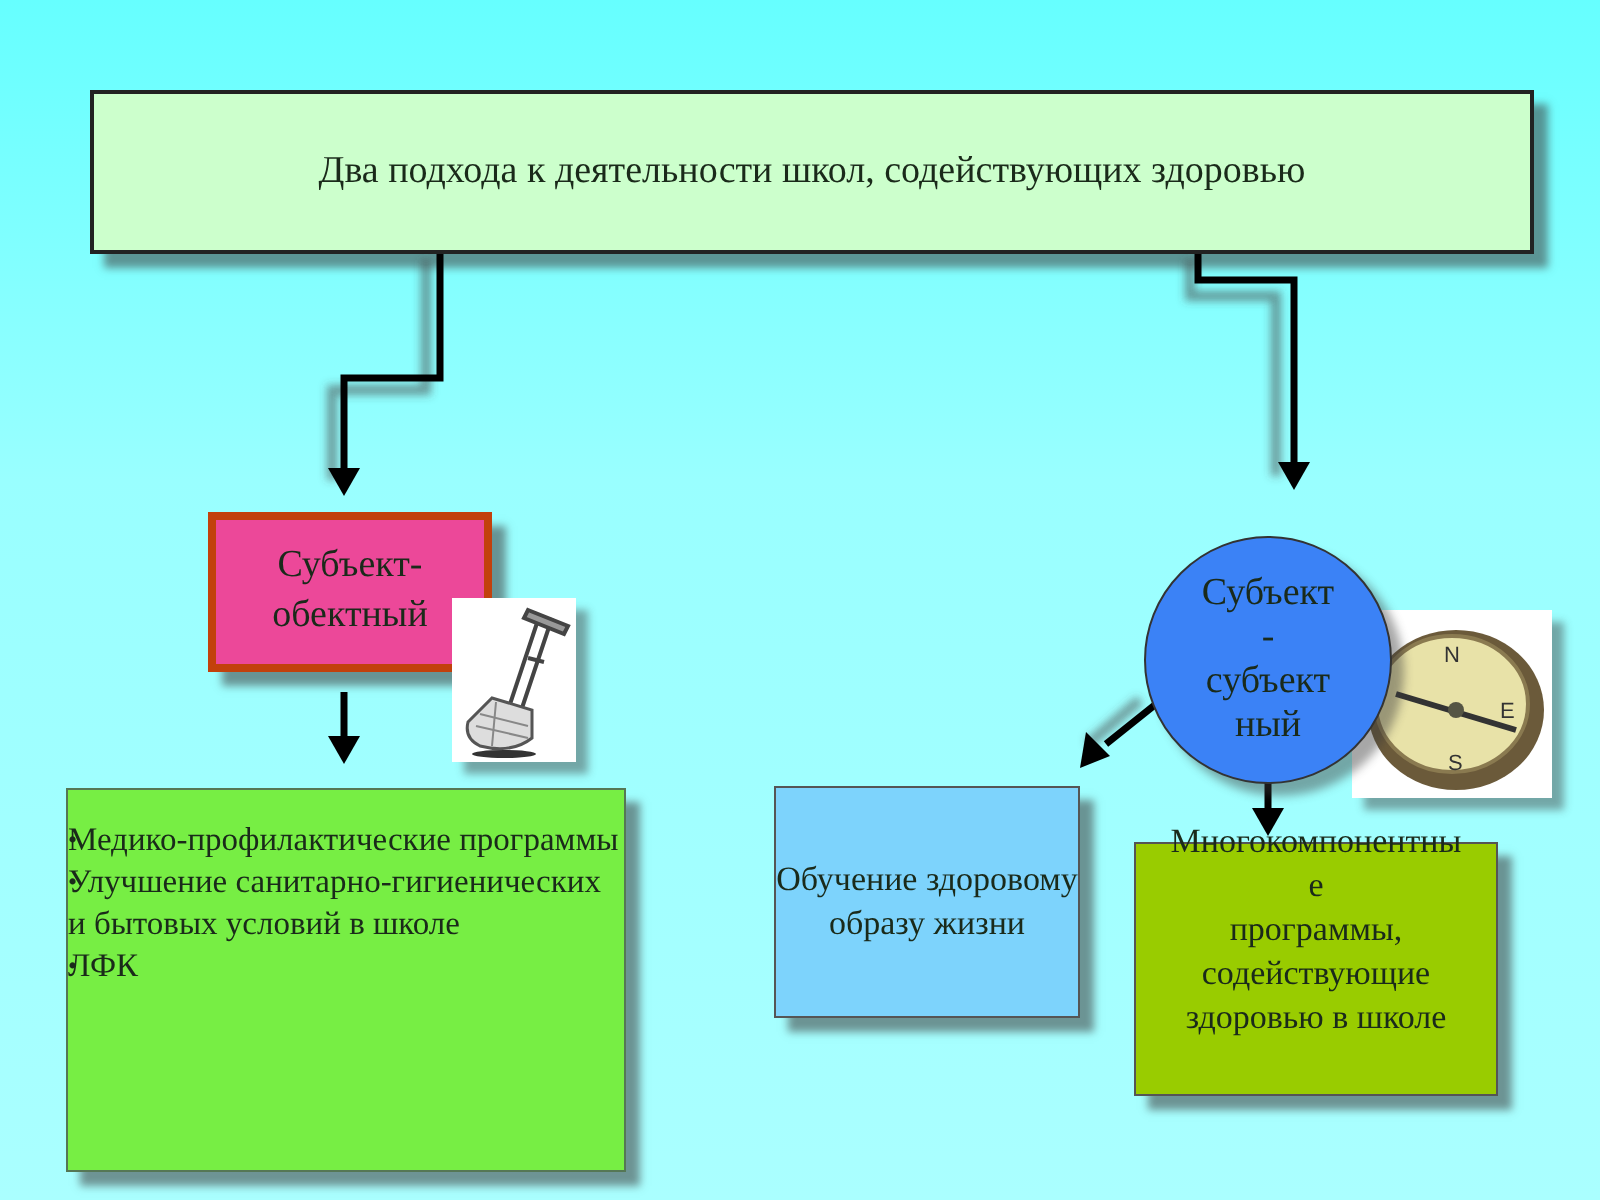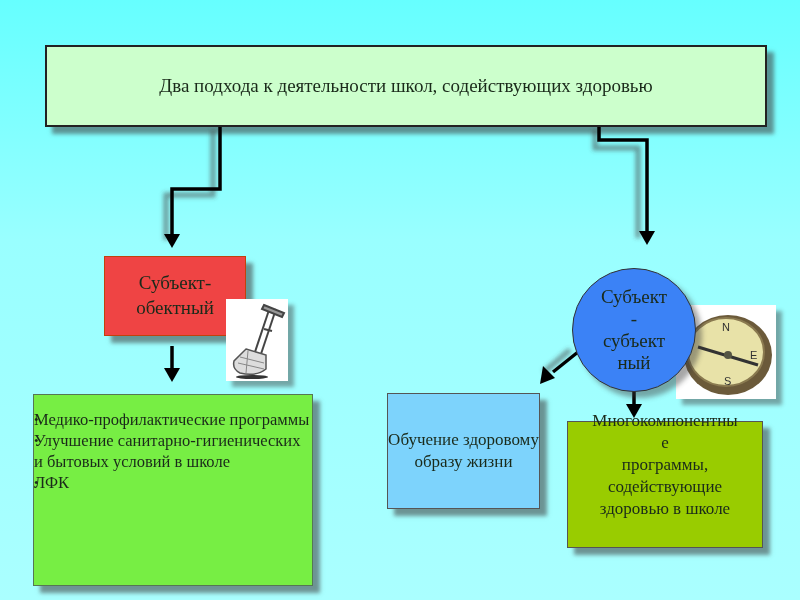--- a/index.html
+++ b/index.html
@@ -16,21 +16,21 @@
     display: flex; align-items: center; justify-content: center;
     text-align: center;
   }
   #title-box {
     left: 45px; top: 45px; width: 722px; height: 82px;
     background: #ccffcc;
     font-size: 19px;
   }
   #so-box {
     left: 104px; top: 256px; width: 142px; height: 80px;
-    background: #ef4444; border: 1px solid #c2410c;
+    background: #ec4899; border: 4px solid #c2410c;
     font-size: 19px; line-height: 1.3;
   }
   #list-box {
     left: 33px; top: 394px; width: 280px; height: 192px;
     background: #77ee44; border: 1px solid #557755;
     display: block; text-align: left;
     font-size: 16.5px; line-height: 21px;
     padding: 14px 0 0 0;
   }
   #list-box ul { list-style: none; margin: 0; padding: 0; }
@@ -46,21 +46,21 @@
     display: flex; align-items: center; justify-content: center;
     text-align: center; font-size: 19px; line-height: 22px; z-index: 3;
   }
   #circle span { display: block; width: 80px; white-space: pre-line; }
   #edu-box {
     left: 387px; top: 393px; width: 153px; height: 116px;
     background: #7dd3fc; border: 1px solid #555;
     font-size: 17px; line-height: 22px;
   }
   #multi-box {
-    left: 567px; top: 421px; width: 196px; height: 127px;
+    left: 567px; top: 421px; width: 182px; height: 127px;
     background: #99cc00; border: 1px solid #555;
     font-size: 17px; line-height: 22px;
     align-items: flex-start; overflow: visible;
   }
   #multi-box span { display: block; margin-top: -12px; white-space: pre-line; }
   .pic {
     position: absolute; background: #fff;
     box-shadow: 6px 6px 4px rgba(60,60,60,0.45);
   }
   #crutch-pic { left: 226px; top: 299px; width: 62px; height: 82px; z-index: 1; }

